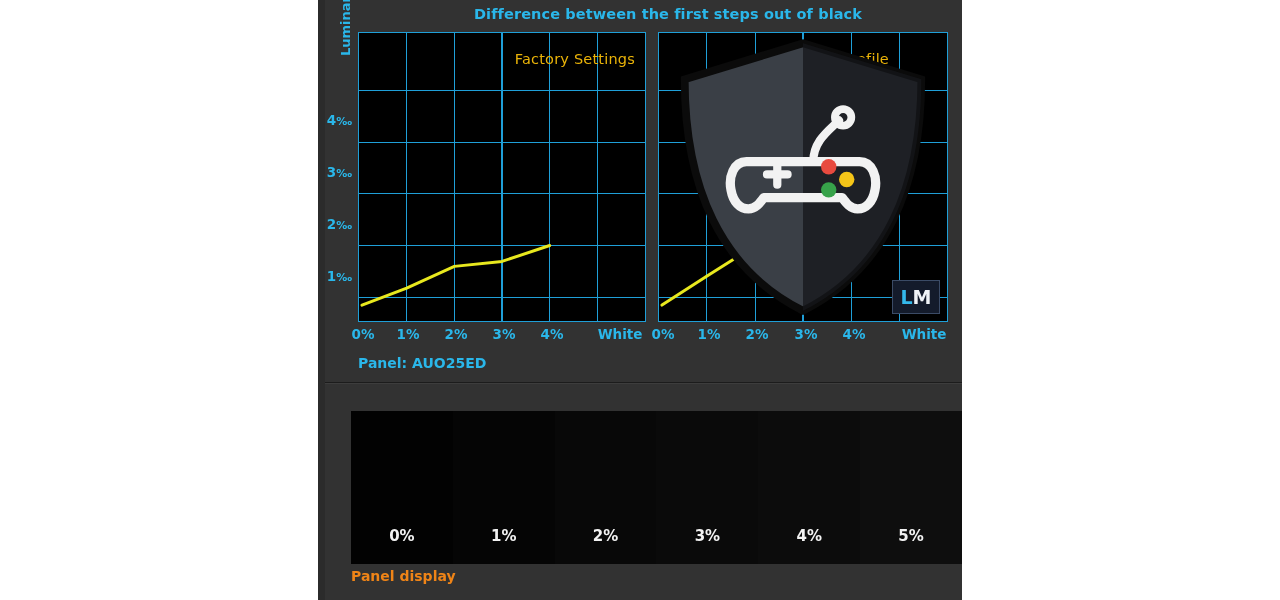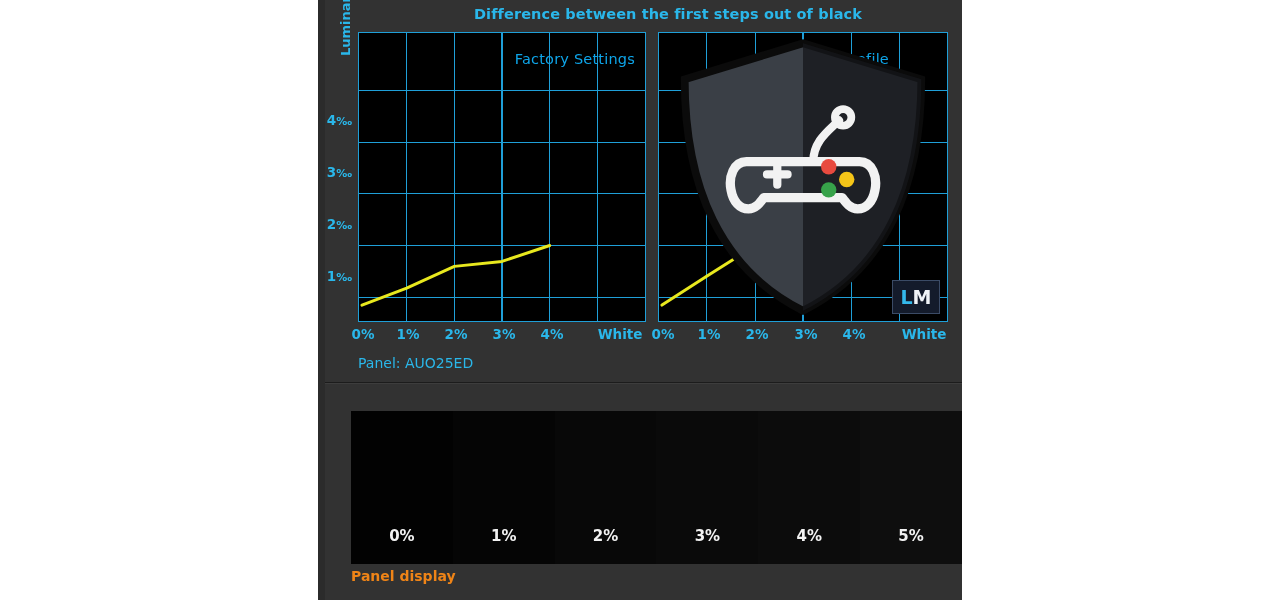--- a/index.html
+++ b/index.html
@@ -39,21 +39,21 @@
     border:1px solid #1f9fd8;
     box-sizing:border-box;
   }
   .plot.left{left:40px;width:288px;}
   .plot.right{left:340px;width:290px;}
 
   .plot svg{position:absolute;left:0;top:0;width:100%;height:100%;display:block;}
 
   .plot-name{
     position:absolute;top:18px;right:10px;
-    color:#0ea5e9;font-size:14.5px;font-weight:normal;
+    color:#eab308;font-size:14.5px;font-weight:normal;
     white-space:nowrap;letter-spacing:.2px;
   }
   .plot.right .plot-name{right:58px;}
 
   
   .xticks{position:absolute;top:296px;height:22px;}
   .xticks.left{left:40px;width:288px;}
   .xticks.right{left:340px;width:290px;}
   .xtick{
     position:absolute;top:0;color:#2ab7ea;font-size:13.5px;font-weight:bold;
@@ -67,21 +67,21 @@
     background:#141b2b;border:1px solid #3b4b66;
     display:flex;align-items:center;justify-content:center;
     font-size:19px;font-weight:bold;letter-spacing:0px;line-height:1;
   }
   .lm-badge .l{color:#34b9ec;}
   .lm-badge .m{color:#f0f3f7;}
 
   
   .panel-model{
     position:absolute;left:40px;top:355px;
-    color:#2ab7ea;font-size:14px;font-weight:normal;white-space:nowrap;
+    color:#2ab7ea;font-size:14px;font-weight:bold;white-space:nowrap;
   }
 
   .divider{position:absolute;left:7px;top:382px;width:637px;height:1px;background:#1c1c1c;
            border-bottom:1px solid #3d3d3d;}
 
   
   .strip-wrap{position:absolute;left:16px;top:398px;width:628px;height:202px;}
   .strip{
     position:absolute;left:17px;top:13px;width:611px;height:153px;
     background:#000;display:flex;

